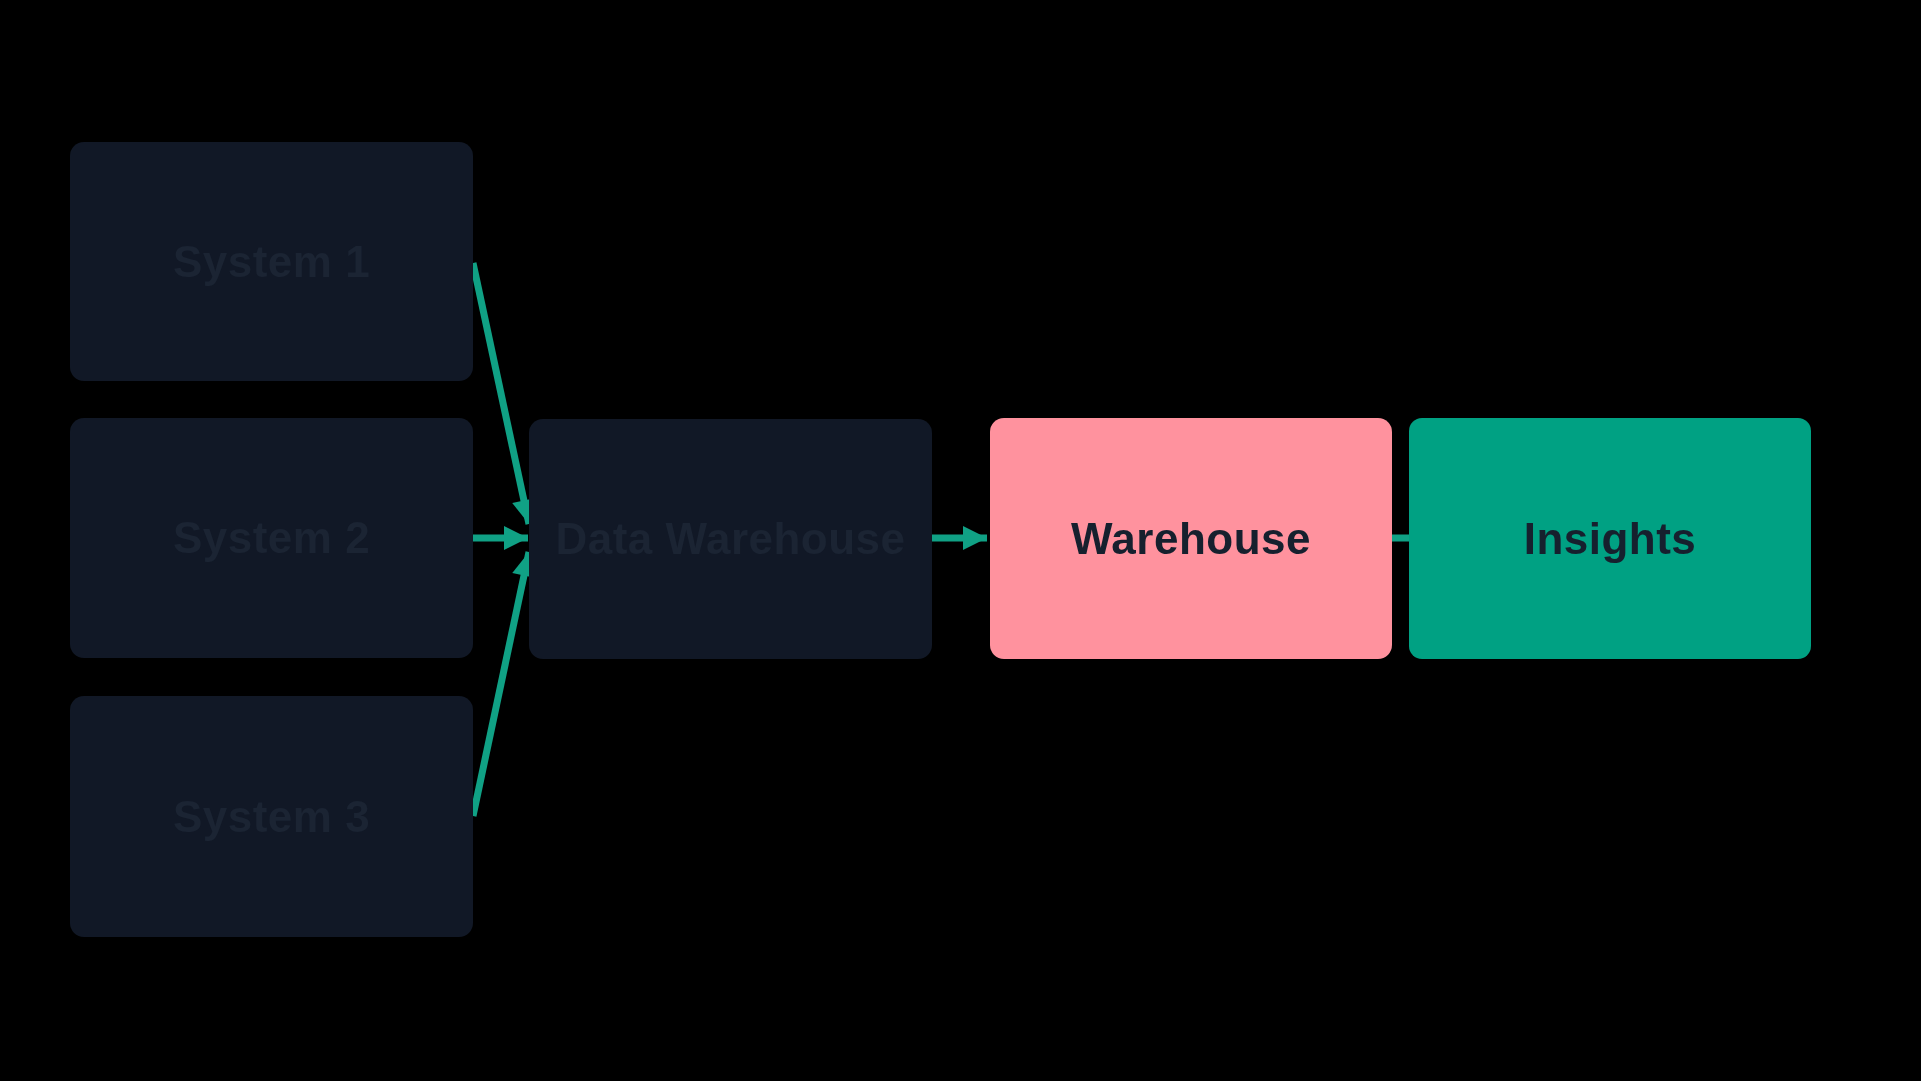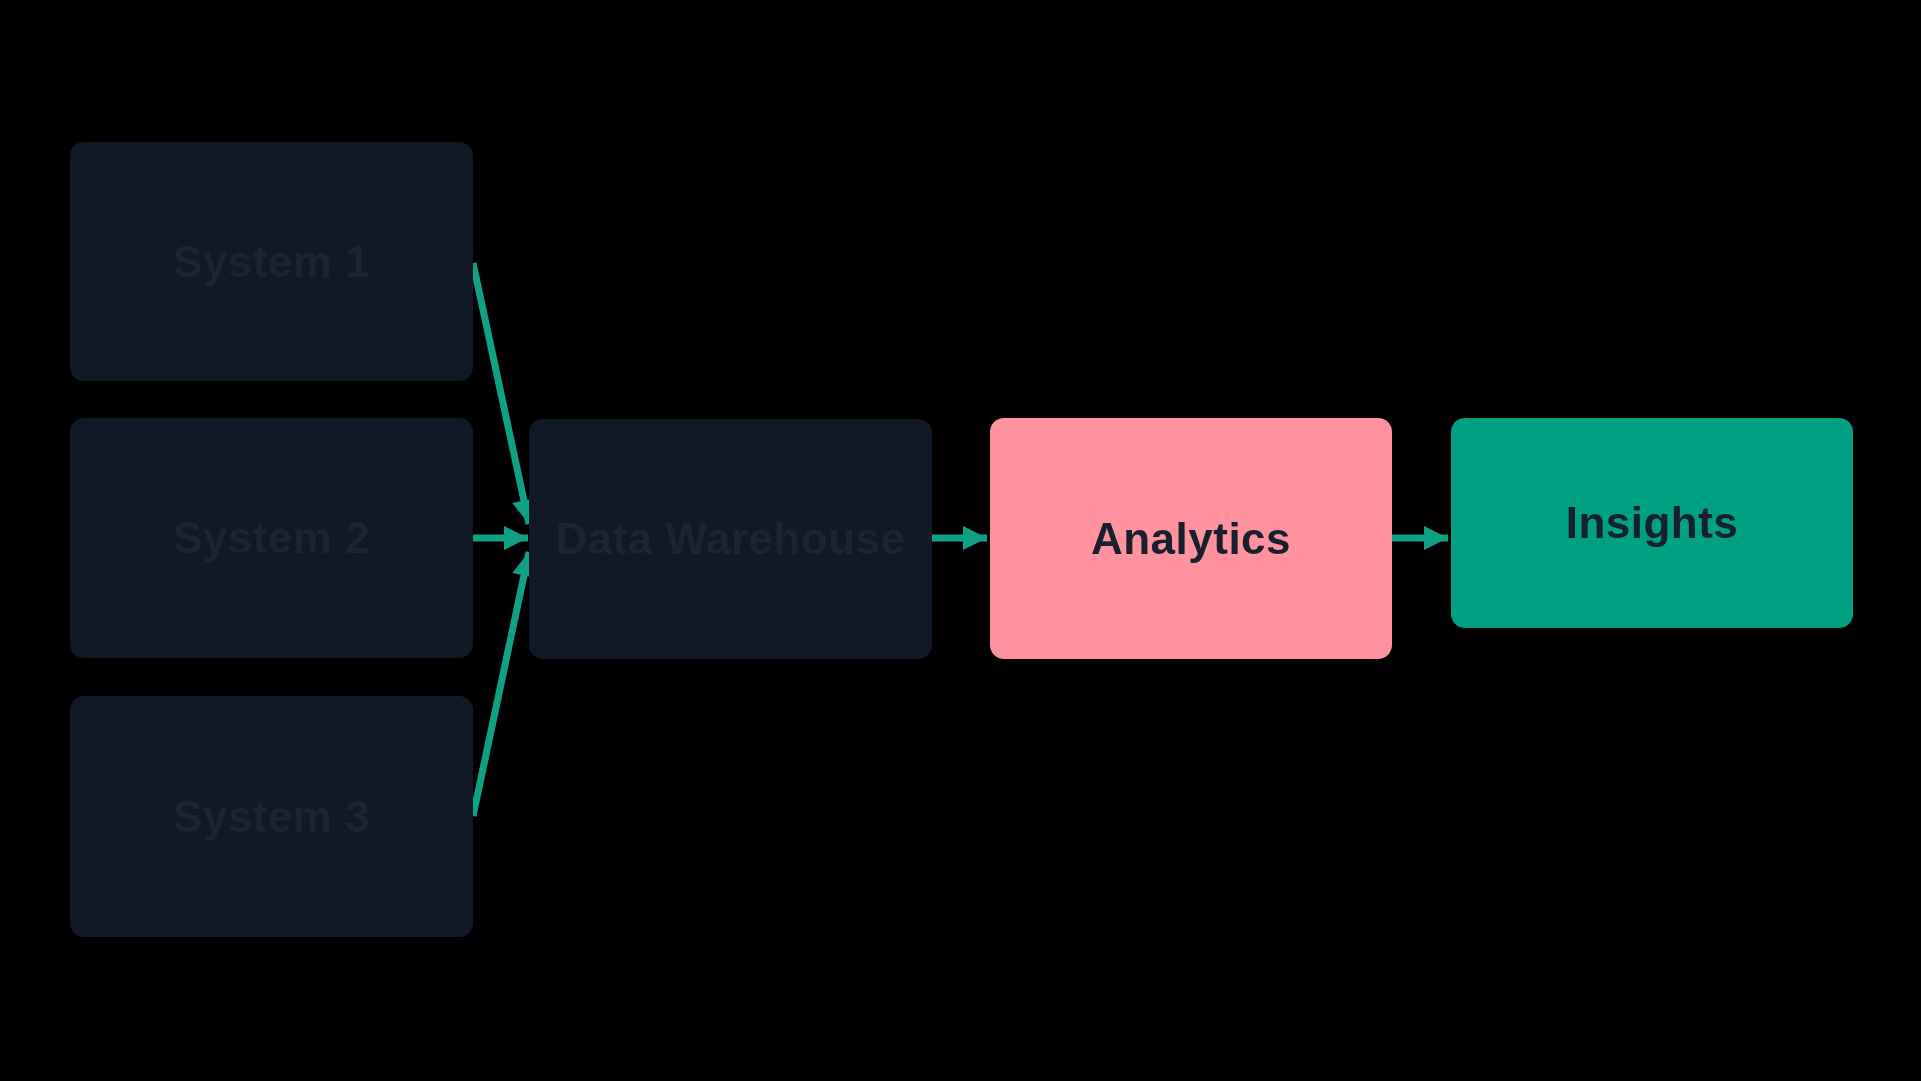--- a/index.html
+++ b/index.html
@@ -59,21 +59,21 @@
   }
   .node-insights .node-label {
     color: #16202e;
   }
   
   .pos-system1   { left: 70px;   top: 142px; width: 403px; height: 239px; }
   .pos-system2   { left: 70px;   top: 418px; width: 403px; height: 240px; }
   .pos-system3   { left: 70px;   top: 696px; width: 403px; height: 241px; }
   .pos-warehouse { left: 529px;  top: 419px; width: 403px; height: 240px; }
   .pos-analytics { left: 990px;  top: 418px; width: 402px; height: 241px; }
-  .pos-insights  { left: 1451px; top: 418px; width: 402px; height: 210px; }
+  .pos-insights  { left: 1409px; top: 418px; width: 402px; height: 241px; border-radius: 13px; }
 </style>
 </head>
 <body>
 
 <div class="canvas">
 
   <svg class="edges-layer" width="1921" height="1081" viewBox="0 0 1921 1081" xmlns="http://www.w3.org/2000/svg">
     <defs>
       <marker id="arrowhead" viewBox="0 0 10 10" refX="10" refY="5" markerUnits="userSpaceOnUse" markerWidth="28" markerHeight="24" orient="auto">
         <path d="M 0 0 L 10 5 L 0 10 Z" fill="#10a185"></path>
@@ -96,20 +96,20 @@
 
   <div class="node node-dark pos-system3">
     <span class="node-label">System 3</span>
   </div>
 
   <div class="node node-dark pos-warehouse">
     <span class="node-label">Data Warehouse</span>
   </div>
 
   <div class="node node-analytics pos-analytics">
-    <span class="node-label">Analytics</span>
+    <span class="node-label">Warehouse</span>
   </div>
 
   <div class="node node-insights pos-insights">
     <span class="node-label">Insights</span>
   </div>
 
 </div>
 
 </body></html>

